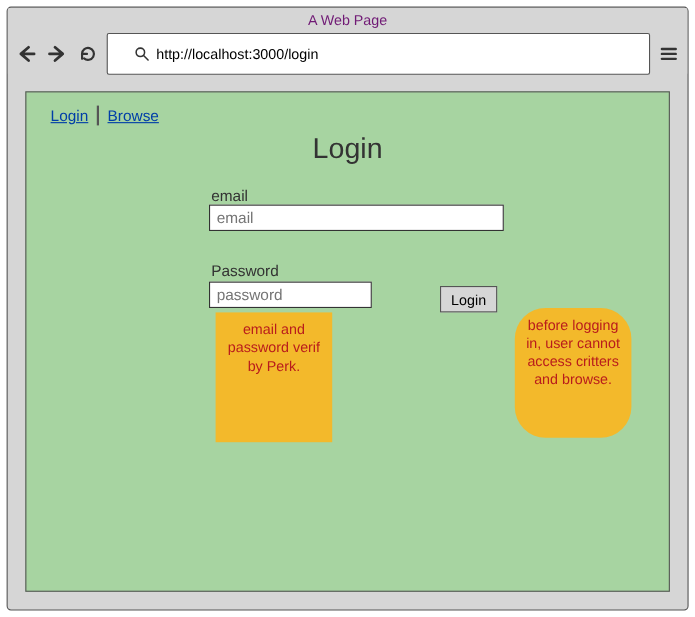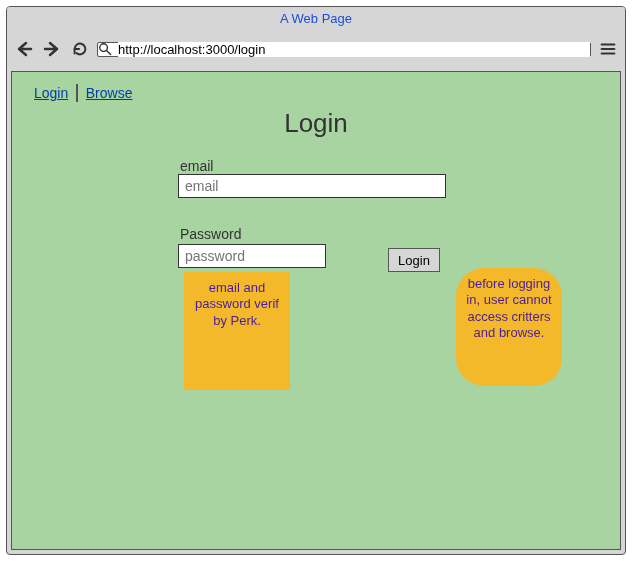--- a/index.html
+++ b/index.html
@@ -19,21 +19,21 @@
     overflow: hidden;
     display: flex;
     flex-direction: column;
   }
   .titlebar {
     height: 24px;
     background: #d6d6d6;
     text-align: center;
     font-size: 13px;
     line-height: 24px;
-    color: #1d4ed8;
+    color: #701a75;
     border-bottom: 0;
   }
   .toolbar {
     height: 36px;
     display: flex;
     align-items: center;
     gap: 6px;
     padding: 0 6px;
     background: #d6d6d6;
   }
@@ -41,48 +41,48 @@
     width: 22px;
     height: 22px;
     display: flex;
     align-items: center;
     justify-content: center;
     cursor: pointer;
     color: #333;
   }
   .addrbar {
     flex: 1;
-    height: 15px;
+    height: 38px;
     background: #fff;
     border: 1.5px solid #555;
     border-radius: 2px;
     display: flex;
     align-items: center;
-    padding: 0 0;
+    padding: 0 24px;
     gap: 6px;
   }
   .addrbar input {
     border: none;
     outline: none;
     flex: 1;
     font-family: inherit;
     font-size: 13px;
   }
   .menu-btn {
     width: 22px;
     height: 22px;
     display: flex;
     align-items: center;
     justify-content: center;
     cursor: pointer;
   }
   .content {
     position: relative;
     flex: 1;
-    margin: 4px;
+    margin: 16px;
     background: #a7d4a1;
     border: 1.5px solid #555;
   }
   .links {
     position: absolute;
     top: 12px;
     left: 14px;
     display: flex;
     align-items: center;
     font-size: 14px;
@@ -158,21 +158,21 @@
   }
   .sticky {
     position: absolute;
     width: 106px;
     height: 118px;
     background: #f3b92b;
     padding: 8px 6px;
     text-align: center;
     font-size: 13px;
     line-height: 1.25;
-    color: #4c1d95;
+    color: #b91c1c;
   }
   .sticky1 { left: 172px; top: 200px; }
   .sticky2 { left: 444px; top: 196px; border-radius: 28px; }
   svg { display: block; }
 </style>
 </head>
 <body>
 
 <div class="window">
 

